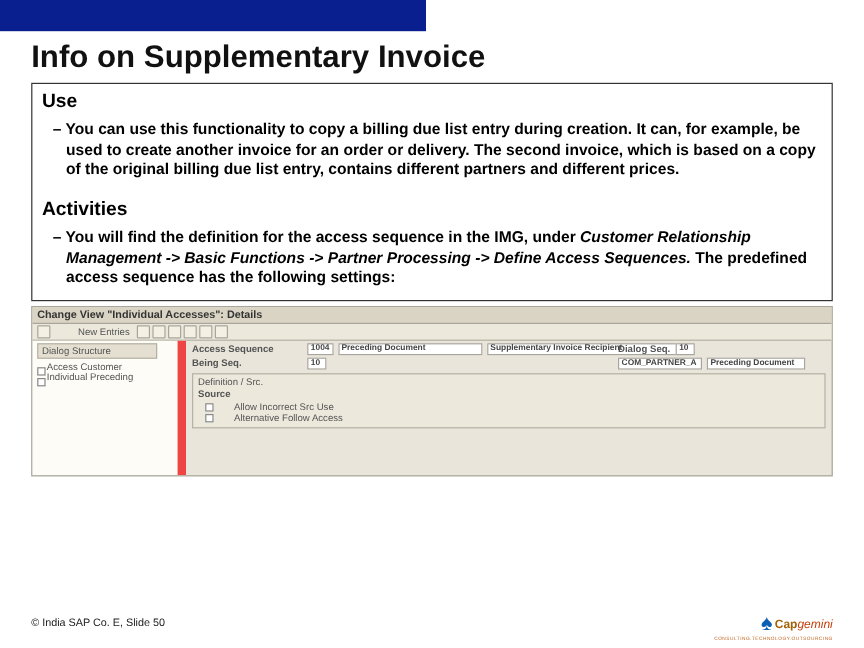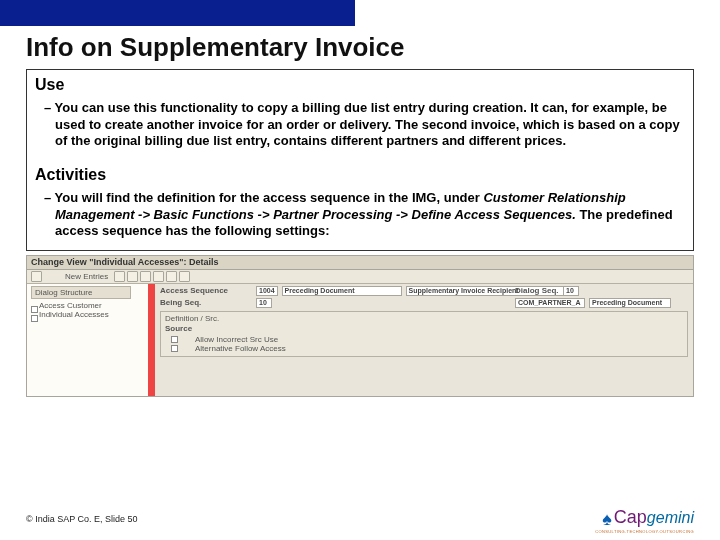--- a/index.html
+++ b/index.html
@@ -86,22 +86,22 @@
   .sap-col2 { position: absolute; left: 360px; top: 2px; width: 160px; }
   .footer {
     position: absolute; left: 26px; bottom: 16px;
     font-size: 9px; color: #222;
   }
   .logo {
     position: absolute; right: 26px; bottom: 12px;
     display: flex; align-items: flex-end; gap: 2px;
   }
   .logo-spade { color: #0a5fb2; font-size: 18px; line-height: 1; }
-  .logo-cap { color: #701a75; font-size: 18px; font-weight: normal; }
-  .logo-gem { color: #0369a1; font-size: 16px; font-weight: 300; font-style: italic; }
+  .logo-cap { color: #a16207; font-size: 10px; font-weight: bold; }
+  .logo-gem { color: #c2410c; font-size: 10px; font-weight: 300; font-style: italic; }
   .logo-tag {
     position: absolute; right: 26px; bottom: 6px;
     font-size: 4px; color: #c46a2a; letter-spacing: 0.4px;
   }
 </style>
 </head>
 <body>
 
 <div class="topbar"></div>
 
@@ -128,21 +128,21 @@
       <span class="sap-icon"></span>
       <span class="sap-icon"></span>
       <span class="sap-icon"></span>
       <span class="sap-icon"></span>
     </span>
   </div>
   <div class="sap-body">
     <div class="sap-tree">
       <div class="sap-tree-head">Dialog Structure</div>
       <div class="sap-tree-item">Access Customer</div>
-      <div class="sap-tree-item">Individual Accesses</div>
+      <div class="sap-tree-item">Individual Preceding</div>
     </div>
     <div class="sap-main">
       <div class="sap-row">
         <span class="sap-label">Access Sequence</span>
         <span class="sap-field sap-field-sm">1004</span>
         <span class="sap-field sap-field-md">Preceding Document</span>
         <span class="sap-field sap-field-lg">Supplementary Invoice Recipient</span>
       </div>
       <div class="sap-row">
         <span class="sap-label">Being Seq.</span>

